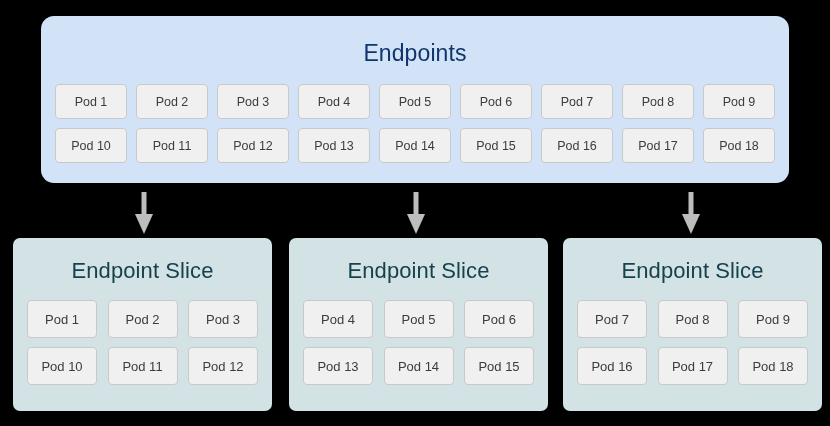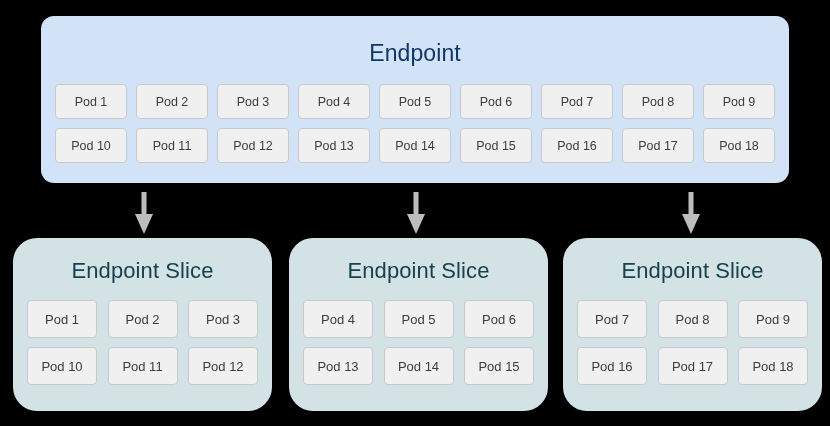--- a/index.html
+++ b/index.html
@@ -78,21 +78,21 @@
   }
   .arrow svg { display: block; }
 
   
   .slice-box {
     position: absolute;
     top: 238px;
     width: 259px;
     height: 173px;
     background: #d3e3e5;
-    border-radius: 24px;
+    border-radius: 7px;
     box-shadow: 2px 3px 4px rgba(0,0,0,0.28);
     box-sizing: border-box;
   }
   .slice-1 { left: 13px; }
   .slice-2 { left: 289px; }
   .slice-3 { left: 563px; }
 
   .slice-title {
     position: absolute;
     top: 22px;
@@ -120,21 +120,21 @@
   .sl-row .pod {
     width: 70px;
     height: 38px;
     font-size: 13px;
   }
 </style>
 </head>
 <body>
 
 <div class="endpoints-box">
-  <div class="endpoints-title">Endpoint</div>
+  <div class="endpoints-title">Endpoints</div>
 
   <div class="endpoints-rows">
     <div class="ep-row">
       <div class="pod">Pod 1</div>
       <div class="pod">Pod 2</div>
       <div class="pod">Pod 3</div>
       <div class="pod">Pod 4</div>
       <div class="pod">Pod 5</div>
       <div class="pod">Pod 6</div>
       <div class="pod">Pod 7</div>

